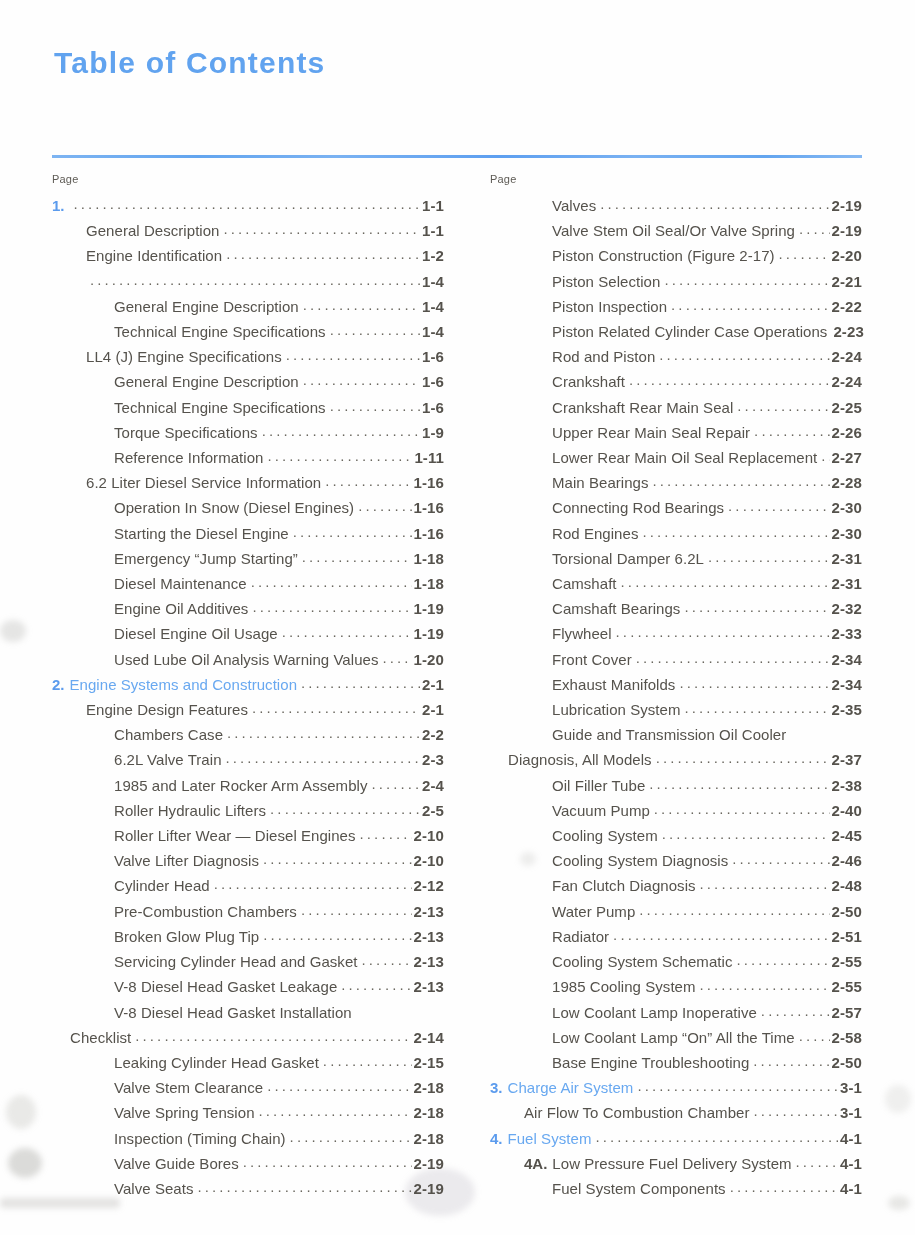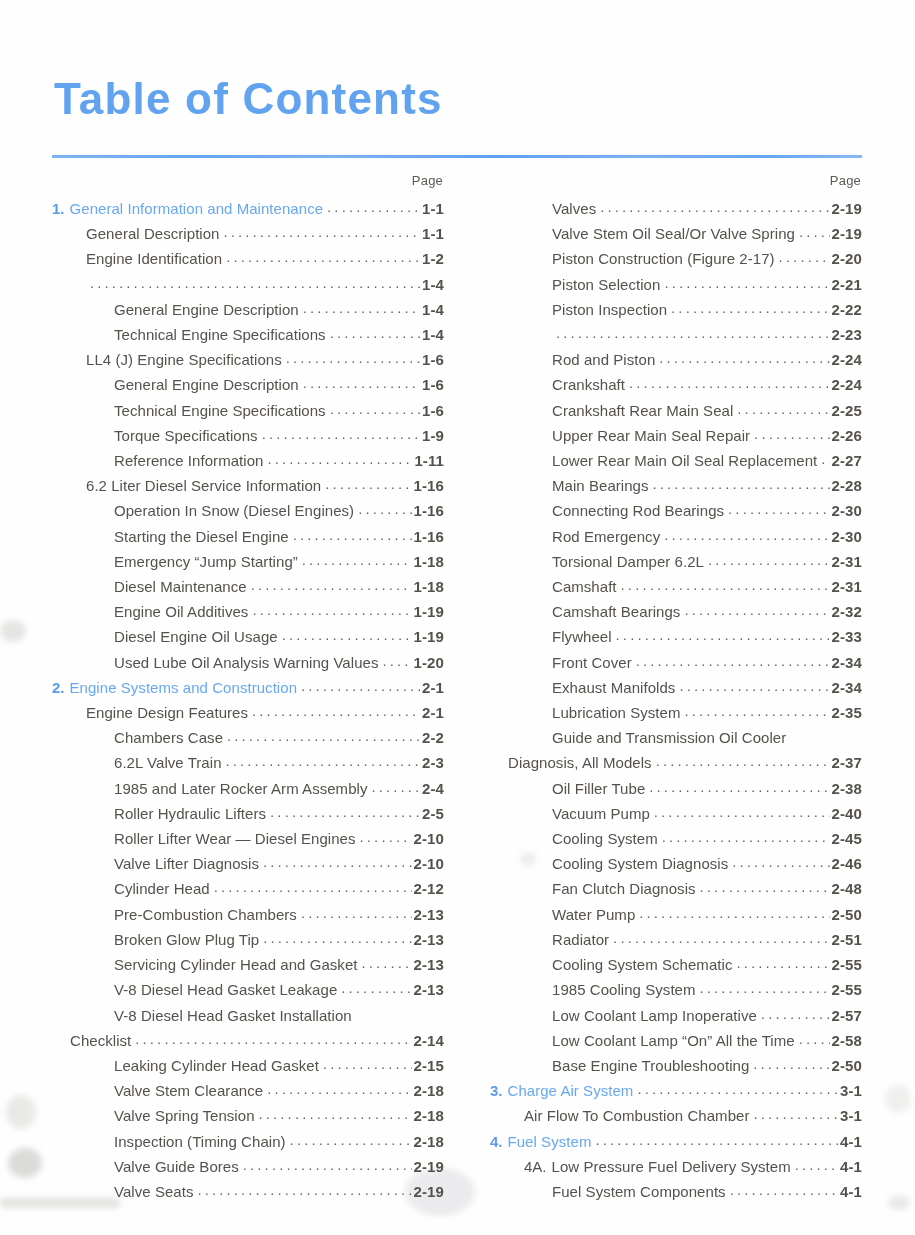--- a/index.html
+++ b/index.html
@@ -60,26 +60,25 @@
   .blotch-h {
     left: 520px; top: 852px; width: 16px; height: 14px;
     background: rgba(150,148,142,0.16);
   }
 
   
   .title {
     position: absolute;
     left: 54px;
     top: 46px;
-    font-size: 44px;
+    font-size: 30px;
     font-weight: bold;
     letter-spacing: 1.2px;
     color: #61a3ef;
     white-space: nowrap;
-    margin-top: 28px;
   }
 
   
   .rule {
     position: absolute;
     left: 52px;
     top: 155px;
     width: 810px;
     height: 3px;
     background: linear-gradient(90deg,
@@ -89,22 +88,21 @@
 
   
   .col {
     position: absolute;
     top: 173px;
   }
   .col-left  { left: 52px;  width: 392px; }
   .col-right { left: 490px; width: 372px; }
 
   .page-head {
-    text-align: right;
-    font-size: 13px;
+    font-size: 11px;
     color: #5e5b55;
     margin-bottom: 8px;
     padding-right: 1px;
     letter-spacing: 0.2px;
   }
 
   
   .toc-row {
     display: flex;
     align-items: baseline;
@@ -144,21 +142,21 @@
   .lvl-2 { padding-left: 62px; }
 
   
   .chapter .label,
   .chapter .num { color: #68a8f0; }
   .chapter .num { color: #5b9bed; }
   .chapter .pg { color: #55524c; }
 
   
   .toc-row .prefix {
-    font-weight: normal;
+    font-weight: bold;
     margin-right: 5px;
     flex: 0 0 auto;
   }
 </style>
 </head>
 <body>
 
 <div class="page">
 
   <div class="scan-blotch blotch-a"></div>
@@ -172,21 +170,20 @@
 
   <div class="title">Table of Contents</div>
 
   <div class="rule"></div>
 
   <div class="col col-left">
     <div class="page-head">Page</div>
     <div>
         <div class="toc-row lvl-0 chapter">
           <span class="num">1.</span>
-          <span class="label">General Information and Maintenance</span>
           <span class="dots">..........................................................................................</span>
           <span class="pg">1-1</span>
         </div>
         <div class="toc-row lvl-1">
           <span class="label">General Description</span>
           <span class="dots">..........................................................................................</span>
           <span class="pg">1-1</span>
         </div>
         <div class="toc-row lvl-1">
           <span class="label">Engine Identification</span>
@@ -401,20 +398,21 @@
           <span class="label">Piston Selection</span>
           <span class="dots">..........................................................................................</span>
           <span class="pg">2-21</span>
         </div>
         <div class="toc-row lvl-2">
           <span class="label">Piston Inspection</span>
           <span class="dots">..........................................................................................</span>
           <span class="pg">2-22</span>
         </div>
         <div class="toc-row lvl-2">
+          <span class="label">Piston Related Cylinder Case Operations</span>
           <span class="dots">..........................................................................................</span>
           <span class="pg">2-23</span>
         </div>
         <div class="toc-row lvl-2">
           <span class="label">Rod and Piston</span>
           <span class="dots">..........................................................................................</span>
           <span class="pg">2-24</span>
         </div>
         <div class="toc-row lvl-2">
           <span class="label">Crankshaft</span>
@@ -440,21 +438,21 @@
           <span class="label">Main Bearings</span>
           <span class="dots">..........................................................................................</span>
           <span class="pg">2-28</span>
         </div>
         <div class="toc-row lvl-2">
           <span class="label">Connecting Rod Bearings</span>
           <span class="dots">..........................................................................................</span>
           <span class="pg">2-30</span>
         </div>
         <div class="toc-row lvl-2">
-          <span class="label">Rod Emergency</span>
+          <span class="label">Rod Engines</span>
           <span class="dots">..........................................................................................</span>
           <span class="pg">2-30</span>
         </div>
         <div class="toc-row lvl-2">
           <span class="label">Torsional Damper 6.2L</span>
           <span class="dots">..........................................................................................</span>
           <span class="pg">2-31</span>
         </div>
         <div class="toc-row lvl-2">
           <span class="label">Camshaft</span>

